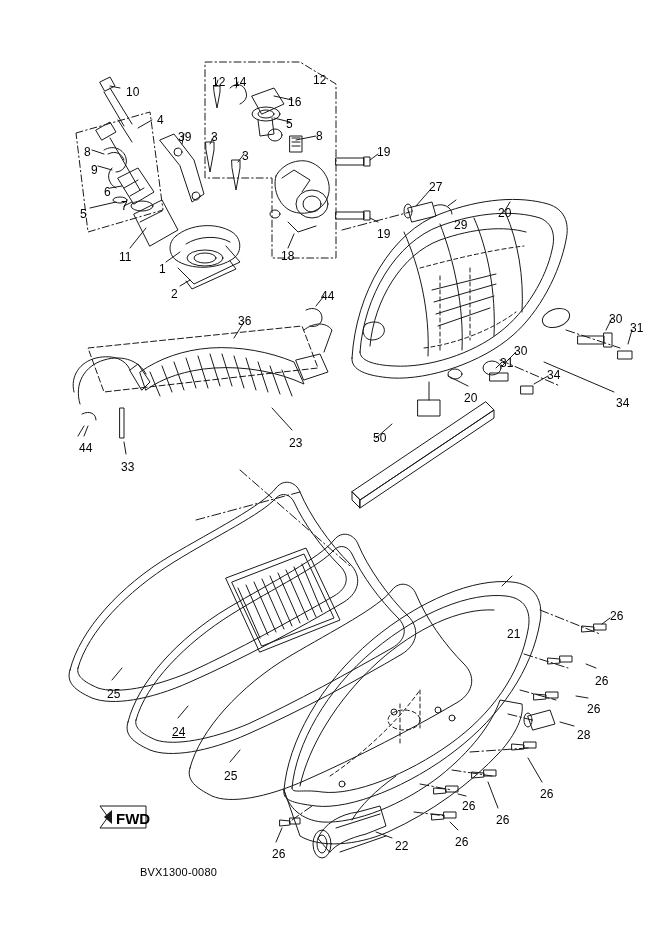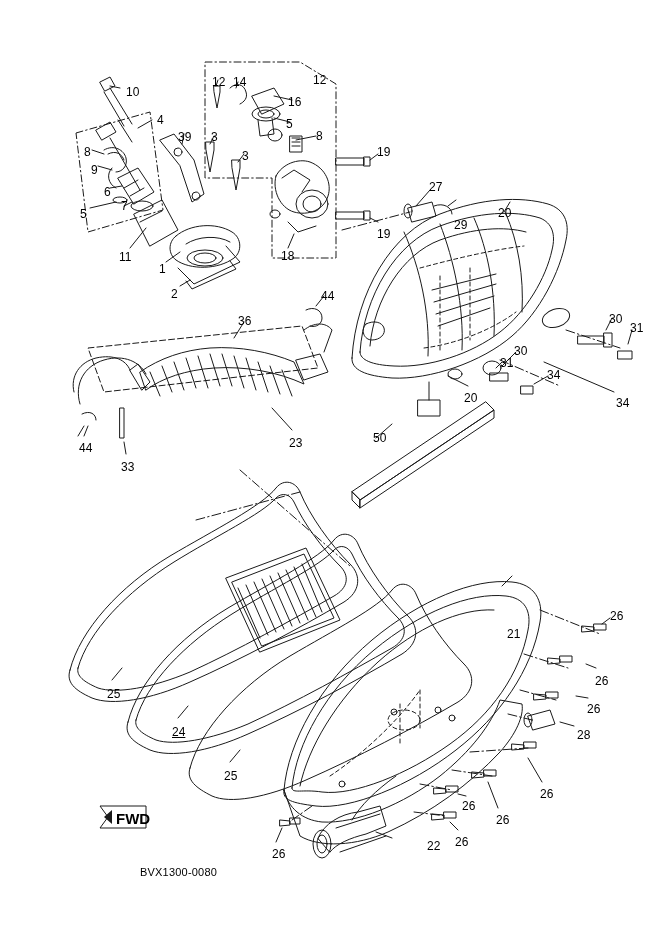--- a/index.html
+++ b/index.html
@@ -352,19 +352,19 @@
       <div class="lbl" style="left: 587px; top: 703px;">26</div>
       <div class="lbl" style="left: 577px; top: 729px;">28</div>
       <div class="lbl" style="left: 107px; top: 688px;">25</div>
       <div class="lbl" style="left: 172px; top: 726px; text-decoration: underline;">24</div>
       <div class="lbl" style="left: 224px; top: 770px;">25</div>
       <div class="lbl" style="left: 540px; top: 788px;">26</div>
       <div class="lbl" style="left: 496px; top: 814px;">26</div>
       <div class="lbl" style="left: 462px; top: 800px;">26</div>
       <div class="lbl" style="left: 455px; top: 836px;">26</div>
       <div class="lbl" style="left: 272px; top: 848px;">26</div>
-      <div class="lbl" style="left: 395px; top: 840px; margin-left: 32px;">22</div>
+      <div class="lbl" style="left: 395px; top: 840px;">22</div>
     </div>
 
 <div class="fwdtxt">FWD</div>
 <div class="code" style="left:96px;top:866px;padding-left:44px;">BVX1300-0080</div>
 
 </div>
 
 </body></html>

